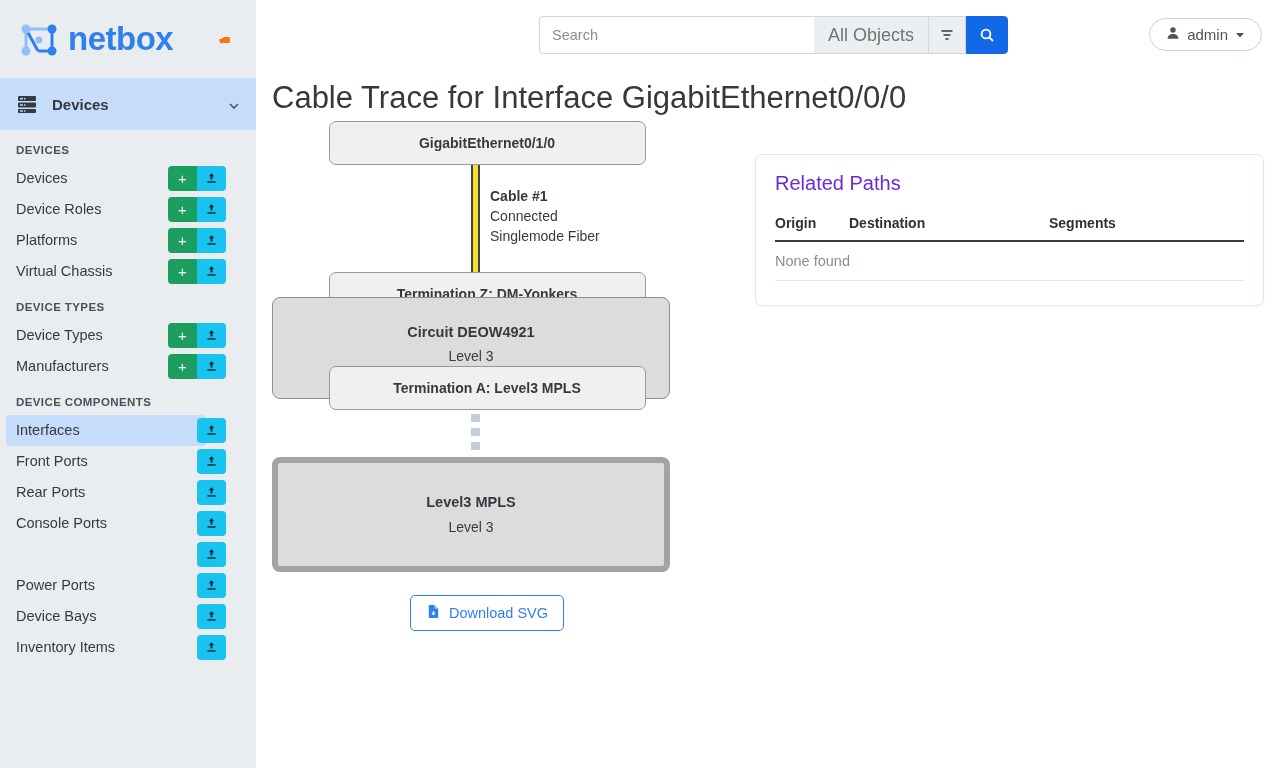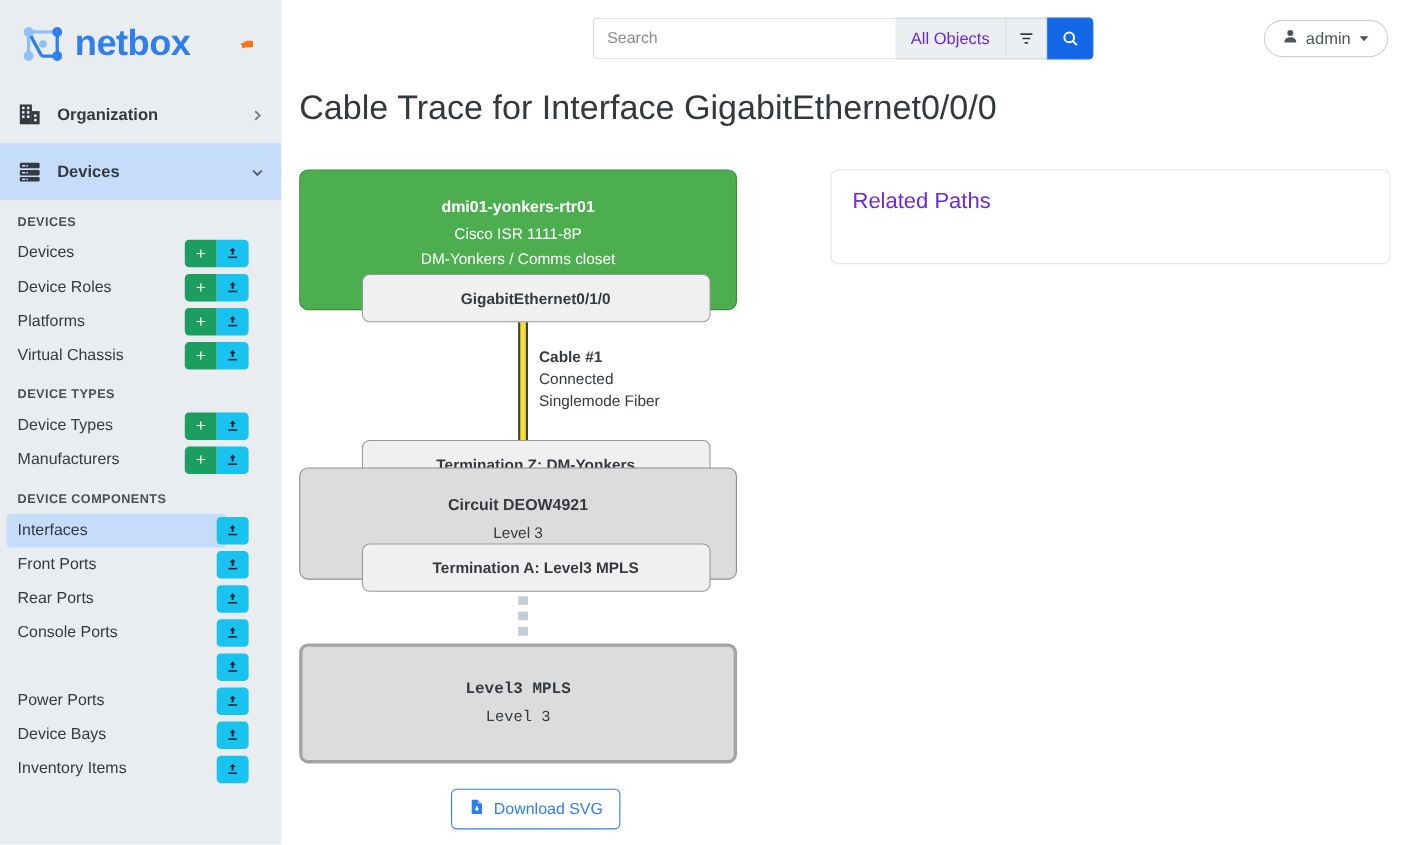--- a/index.html
+++ b/index.html
@@ -83,21 +83,21 @@
   .search-input {
     width: 275px; border: 1px solid #d3d8de; border-right: none;
     border-radius: 4px 0 0 4px; padding: 0 12px; font-size: 14.5px;
     color: #495057; outline: none; background: #fff;
     font-family: "Liberation Sans", sans-serif;
   }
   .search-input::placeholder { color: #868e96; }
   .obj-select {
     display: flex; align-items: center; padding: 0 14px;
     background: #eceff1; border: 1px solid #d3d8de; border-left: none;
-    font-size: 15px; color: #6d28d9; cursor: pointer;
+    font-size: 18px; color: #737373; cursor: pointer;
   }
   .filter-btn {
     display: flex; align-items: center; justify-content: center;
     width: 37px; background: #eceff1; border: 1px solid #d3d8de;
     border-left: none; cursor: pointer;
   }
   .search-btn {
     display: flex; align-items: center; justify-content: center;
     width: 42px; background: #1368e8; border: 1px solid #1368e8;
     border-radius: 0 4px 4px 0; cursor: pointer;
@@ -158,22 +158,22 @@
   .node-circuit .c2 { font-size: 14px; }
 
   .dot-seg { position: relative; height: 47px; }
   .dot-line {
     position: absolute; left: 199px; top: 4px; width: 9px; height: 40px;
     background-image: linear-gradient(to bottom, #c5cdd9 0 8px, transparent 8px 14px);
     background-size: 9px 14px; background-repeat: repeat-y;
   }
 
   .node-provider {
-    background: #dcdcdc; border: 3px solid #a3a3a3;
-    padding: 31px 10px 31px 10px; color: #343a40; font-family: Liberation Mono, monospace;
+    background: #dcdcdc; border: 6px solid #a3a3a3;
+    padding: 31px 10px 31px 10px; color: #343a40;
   }
   .node-provider .p1 { font-size: 14.5px; font-weight: 700; margin-bottom: 9px; }
   .node-provider .p2 { font-size: 14px; }
 
   .dl-row { display: flex; justify-content: center; margin-top: 23px; }
   .dl-btn {
     display: flex; align-items: center; gap: 8px;
     border: 1px solid #2f80ed; background: #fff;
     color: #2f80ed; font-size: 14.5px; border-radius: 5px;
     padding: 8px 15px; cursor: pointer;
@@ -229,44 +229,20 @@
       <span class="logo-text">netbox</span>
       <span class="pin-icon">
         <svg width="16" height="16" viewBox="0 0 16 16" fill="#f97316">
           <path d="M2 7.3h3.2V5H11V3.2H5.2V2H3.8v1.2H2z" transform="translate(0,3) rotate(0)"></path>
           <rect x="5" y="4" width="7" height="6" rx="1"></rect>
           <rect x="1" y="6.3" width="5" height="1.6"></rect>
         </svg>
       </span>
     </div>
 
-    <div class="nav-group">
-      <span class="nav-ico">
-        <svg viewBox="0 0 22 22" width="22" height="22" fill="#343a40">
-          <rect x="2" y="2" width="11" height="18"></rect>
-          <rect x="13" y="8" width="7" height="12"></rect>
-          <g fill="#e9edf0">
-            <rect x="4" y="4" width="2.3" height="2.3"></rect>
-              <rect x="8.5" y="4" width="2.3" height="2.3"></rect>
-            <rect x="4" y="8" width="2.3" height="2.3"></rect>
-              <rect x="8.5" y="8" width="2.3" height="2.3"></rect>
-            <rect x="4" y="12" width="2.3" height="2.3"></rect>
-              <rect x="8.5" y="12" width="2.3" height="2.3"></rect>
-            <rect x="15" y="11" width="2.3" height="2.3"></rect>
-              <rect x="15" y="15" width="2.3" height="2.3"></rect>
-          </g>
-        </svg>
-      </span>
-      <span class="nav-label">Organization</span>
-      <span class="chev">
-        <svg width="12" height="12" viewBox="0 0 12 12" fill="none" stroke="#6b7680" stroke-width="1.6">
-          <path d="M4 2 L8 6 L4 10"></path>
-        </svg>
-      </span>
-    </div>
 
     <div class="nav-group active">
       <span class="nav-ico">
         <svg viewBox="0 0 22 22" width="22" height="22" fill="#343a40">
           <rect x="2" y="3" width="18" height="5" rx="1"></rect>
           <rect x="2" y="9.5" width="18" height="5" rx="1"></rect>
           <rect x="2" y="16" width="18" height="4" rx="1"></rect>
           <g fill="#c6dcfb">
             <rect x="4" y="5" width="3" height="1.4"></rect>
               <rect x="8" y="5" width="1.4" height="1.4"></rect>
@@ -512,25 +488,20 @@
         </span>
       </div>
     </div>
 
     <h1 class="page-title">Cable Trace for Interface GigabitEthernet0/0/0</h1>
 
     <div class="content">
 
       <div class="trace-col">
 
-        <div class="node node-device">
-          <div class="n1">dmi01-yonkers-rtr01</div>
-          <div class="n2">Cisco ISR 1111-8P</div>
-          <div class="n3">DM-Yonkers / Comms closet</div>
-        </div>
 
         <div class="term-box overlap-up">GigabitEthernet0/1/0</div>
 
         <div class="cable-seg">
           <div class="cable-line"></div>
           <div class="cable-info">
             <div class="ttl">Cable #1</div>
             <div>Connected</div>
             <div>Singlemode Fiber</div>
           </div>
@@ -565,18 +536,32 @@
             </span>
             <span>Download SVG</span>
           </button>
         </div>
 
       </div>
 
       <div class="panel-col">
         <div class="card">
           <h2>Related Paths</h2>
+          <table class="paths">
+            <thead>
+              <tr>
+                <th class="c1">Origin</th>
+                <th class="c2">Destination</th>
+                <th class="c3">Segments</th>
+              </tr>
+            </thead>
+            <tbody>
+              <tr>
+                <td colspan="3">None found</td>
+              </tr>
+            </tbody>
+          </table>
         </div>
       </div>
 
     </div>
   </section>
 </div>
 
 </body></html>

